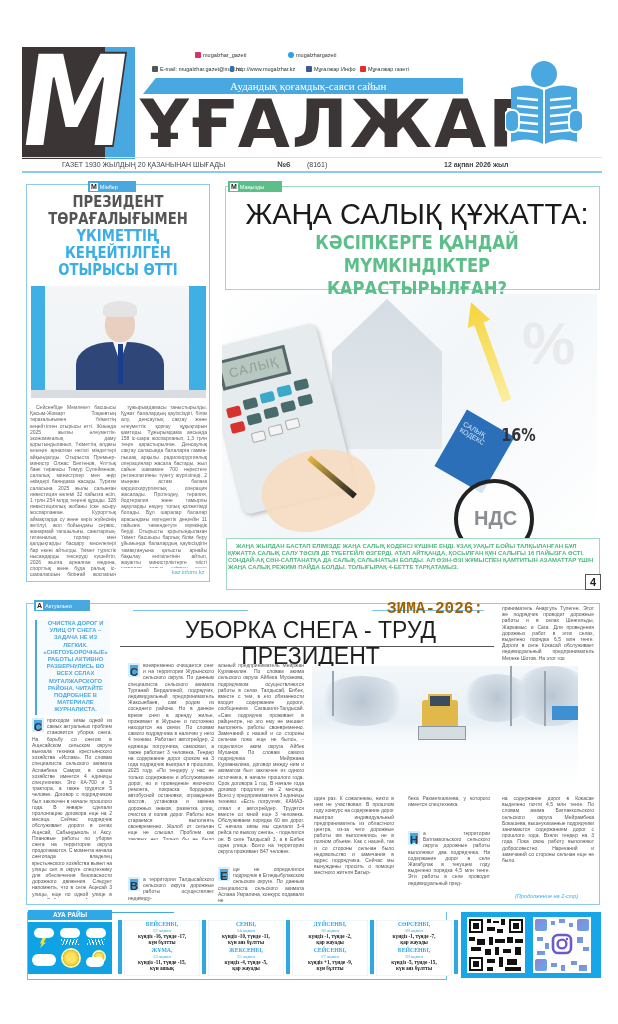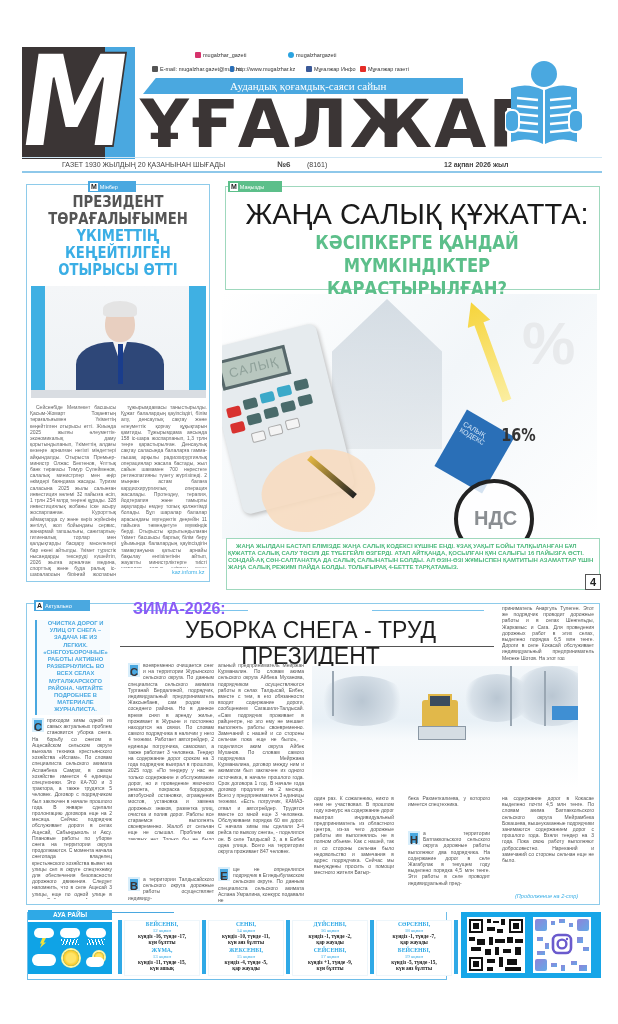--- a/index.html
+++ b/index.html
@@ -65,21 +65,21 @@
   .nds-text { position: absolute; left: 252px; top: 213px; font-size: 20px; font-weight: bold; color: #8a8e92; }
   .hand { position: absolute; left: 40px; top: 155px; width: 110px; height: 80px; background: #f7dcc0; border-radius: 40% 60% 30% 50%; transform: rotate(-25deg); opacity: 0.9; }
   .pen { position: absolute; left: 80px; top: 180px; width: 60px; height: 6px; background: linear-gradient(90deg,#e5b842,#222); transform: rotate(40deg); }
   .tax-lead { position: absolute; left: 228px; top: 543px; width: 370px; font-size: 6px; line-height: 7px; font-weight: bold; color: #4cb87c; text-indent: 8px; }
   .tax-box { position: absolute; left: 226px; top: 538px; width: 374px; height: 52px; border: 1px solid #9fd8bd; }
   .page-num { position: absolute; left: 585px; top: 574px; width: 16px; height: 16px; border: 1px solid #555; background: #fff; font-weight: bold; font-size: 11px; text-align: center; line-height: 14px; color: #222; }
 
   
   .lead-box { position: absolute; left: 35px; top: 620px; width: 75px; height: 95px; border-left: 2px solid #4aa8e0; padding-left: 4px; background: #f7fbfe; }
   .lead-text { font-size: 5.8px; line-height: 7.2px; font-weight: bold; color: #4aa8e0; text-align: center; }
-  .snow-kicker { position: absolute; left: 133px; top: 600px; width: 350px; text-align: left; font-family: Liberation Sans, sans-serif; font-weight: bold; font-size: 16px; line-height: 18px; color: #8b5cf6; }
+  .snow-kicker { position: absolute; left: 133px; top: 600px; width: 350px; text-align: right; font-family: Liberation Mono, monospace; font-weight: bold; font-size: 16px; line-height: 18px; color: #a16207; }
   .kicker-line { position: absolute; top: 610px; height: 1px; background: #7cc4ec; }
   .snow-title { position: absolute; left: 118px; top: 617px; width: 385px; text-align: center; font-family: "Liberation Sans", sans-serif; font-size: 23px; line-height: 26px; color: #1f1f1f; }
   .title-underline { position: absolute; left: 120px; top: 646px; width: 374px; height: 1px; background: #555; }
   .snow-photo { position: absolute; left: 312px; top: 666px; width: 266px; height: 122px; overflow: hidden;
     background: linear-gradient(180deg, #f3f7fa 0%, #e8f0f6 45%, #f7fafc 60%, #ffffff 100%); }
   .tree { position: absolute; border-radius: 50%; background: radial-gradient(circle, #b9c6d2 0%, #d8e1e9 60%, transparent 75%); }
   .pole { position: absolute; width: 2px; background: #9aa7b3; }
   .grader { position: absolute; left: 110px; top: 34px; width: 36px; height: 30px; background: #e1b84a; border-radius: 3px; }
   .grader-cab { position: absolute; left: 116px; top: 28px; width: 24px; height: 14px; background: #3b4c5e; border: 2px solid #e1b84a; }
   .grader-blade { position: absolute; left: 106px; top: 60px; width: 48px; height: 14px; background: #d5dde3; border: 1px solid #8b98a4; }

